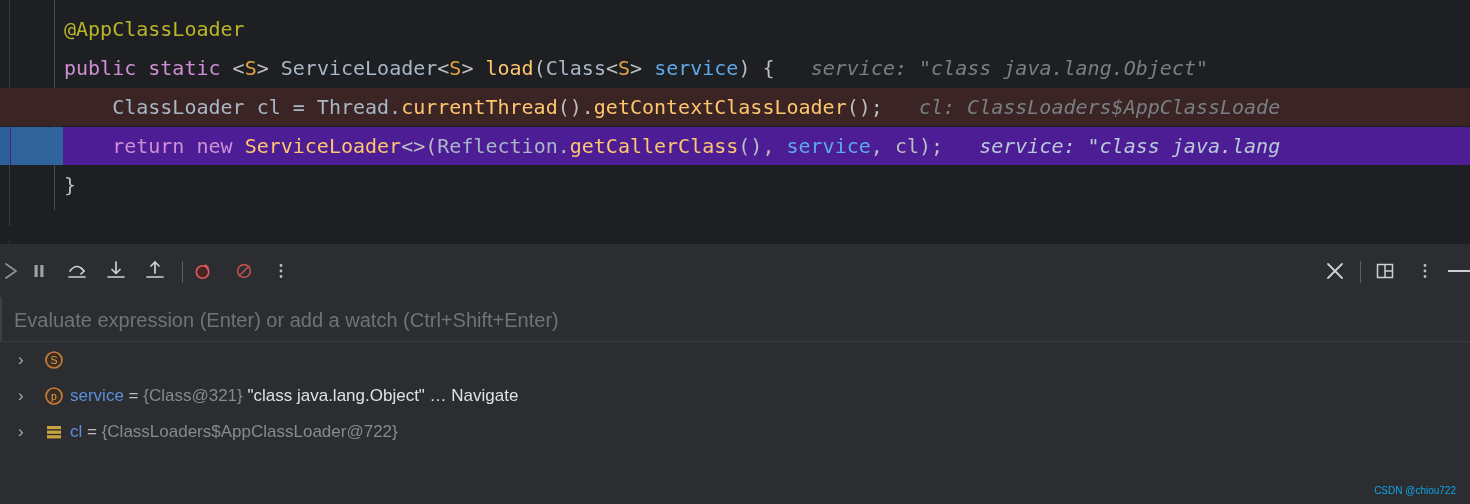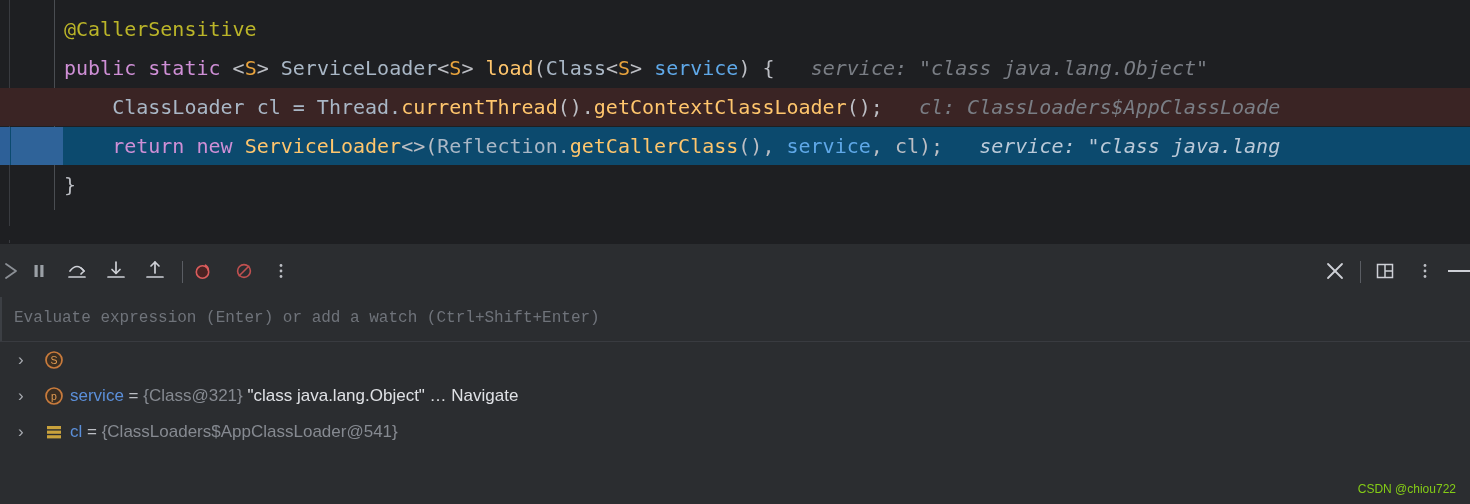--- a/index.html
+++ b/index.html
@@ -29,21 +29,21 @@
     background:#4A4D52;
   }
   .coderow {
     position:absolute; left:0; width:1470px; height:38px;
     display:flex; align-items:center;
     font-family:"DejaVu Sans Mono", monospace;
     font-size:20px; white-space:pre; line-height:38px;
   }
   .coderow .txt { position:absolute; left:64px; top:0; }
   .row-hl-red { background:#3A2424; }
-  .row-hl-blue { background:#0c4a6e; }
+  .row-hl-blue { background:#4c1d95; }
   .row-hl-red .gut, .row-hl-blue .gut {
     position:absolute; left:0; top:0; width:10px; height:38px;
   }
   .row-hl-red .gut { background:#3A2424; }
   .row-hl-blue .gut { background:#2D6098; }
   .bar-red { position:absolute; left:11px; top:0; width:52px; height:38px; background:#3A2424; }
   .bar-blue { position:absolute; left:11px; top:0; width:52px; height:38px; background:#2F6399; }
 
   .k-anno   { color:#BBB529; }
   .k-kw     { color:#CF8FD6; }
@@ -80,22 +80,22 @@
   
   .eval-bar {
     position:absolute; left:0; top:53px; width:1470px; height:45px;
     background:#2B2D30;
   }
   .eval-left-edge {
     position:absolute; left:0; top:0; width:2px; height:45px; background:#3C3F44;
   }
   .eval-text {
     position:absolute; left:14px; top:12px;
-    font-family:Liberation Mono, monospace;
-    font-size:16px; color:#6F737A; white-space:pre;text-align:center;
+    font-family:Liberation Sans, sans-serif;
+    font-size:20px; color:#6F737A; white-space:pre;text-align:center;
   }
   .eval-underline {
     position:absolute; left:0; top:44px; width:1470px; height:1px; background:#393B40;
   }
 
   
   .vars {
     position:absolute; left:0; top:98px; width:1470px; height:163px;
     background:#2B2D30;
   }
@@ -111,21 +111,21 @@
   .vicon { position:absolute; left:44px; width:20px; height:20px; }
   .vlabel { position:absolute; left:70px; top:0; height:36px; line-height:36px; }
 
   .t-white { color:#DFE1E5; }
   .t-grey  { color:#868A91; }
   .t-blue  { color:#5B8FD9; }
   .t-val   { color:#BCBEC4; }
 
   .watermark {
     position:absolute; right:14px; bottom:8px;
-    font-size:12px; color:#84cc16;
+    font-size:10px; color:#0ea5e9;
   }
 
   .minimize-dash {
     position:absolute; right:0px; top:26px; width:22px; height:2px; background:#CED0D6;
   }
   .add-watch {
     position:absolute; right:34px; top:63px; width:26px; height:26px; color:#8C9096;
   }
   .watch-caret {
     position:absolute; right:8px; top:70px; color:#8C9096; font-size:12px;
@@ -134,21 +134,21 @@
 </head>
 <body>
 
 <div id="root">
 
   <div class="editor">
     <div class="gutter"></div>
     <div class="foldrail"></div>
     <div class="foldline"></div>
     <div id="code-lines">
-        <div class="coderow" style="top: 10px;"><div class="txt"><span class="k-anno">@CallerSensitive</span></div></div>
+        <div class="coderow" style="top: 10px;"><div class="txt"><span class="k-anno">@AppClassLoader</span></div></div>
         <div class="coderow" style="top: 49px;"><div class="txt"><span class="k-kw">public static </span><span class="k-punct">&lt;</span><span class="k-gen">S</span><span class="k-punct">&gt; </span><span class="k-type">ServiceLoader</span><span class="k-punct">&lt;</span><span class="k-gen">S</span><span class="k-punct">&gt; </span><span class="k-method">load</span><span class="k-punct">(</span><span class="k-type">Class</span><span class="k-punct">&lt;</span><span class="k-gen">S</span><span class="k-punct">&gt; </span><span class="k-param">service</span><span class="k-punct">) {</span><span class="hint">   service: "class java.lang.Object"</span></div></div>
         <div class="coderow row-hl-red" style="top: 88px;"><div class="gut"></div><div class="bar-red"></div><div class="txt"><span class="k-type">    ClassLoader cl = Thread.</span><span class="k-method">currentThread</span><span class="k-punct">().</span><span class="k-method">getContextClassLoader</span><span class="k-punct">();</span><span class="hint">   cl: ClassLoaders$AppClassLoade</span></div></div>
         <div class="coderow row-hl-blue" style="top: 127px;"><div class="gut"></div><div class="bar-blue"></div><div class="txt"><span class="k-kw">    return new </span><span class="k-method">ServiceLoader</span><span class="k-punct">&lt;&gt;(</span><span class="k-type">Reflection.</span><span class="k-method">getCallerClass</span><span class="k-punct">(), </span><span class="k-param">service</span><span class="k-punct">, cl);</span><span class="hint-blue">   service: "class java.lang</span></div></div>
         <div class="coderow" style="top: 166px;"><div class="txt"><span class="k-punct">}</span></div></div>
       </div>
 
     <div class="hscroll-track">
       
     </div>
   </div>
@@ -276,19 +276,19 @@
             </svg></span>
           <span class="vlabel"><span class="t-blue">service</span><span class="t-val"> = </span><span class="t-grey">{Class@321}</span><span class="t-white"> "class java.lang.Object"</span><span class="t-white"> … Navigate</span></span>
         </div>
         <div class="var-row" style="top: 72px;">
           <span class="chev">›</span>
           <span class="vicon"><svg width="20" height="20" viewBox="0 0 20 20">
               <rect x="3" y="4" width="14" height="3.2" fill="#C9A23C"></rect>
               <rect x="3" y="8.6" width="14" height="3.2" fill="#C9A23C"></rect>
               <rect x="3" y="13.2" width="14" height="3.2" fill="#C9A23C"></rect>
             </svg></span>
-          <span class="vlabel"><span class="t-blue">cl</span><span class="t-val"> = </span><span class="t-grey">{ClassLoaders$AppClassLoader@541}</span></span>
+          <span class="vlabel"><span class="t-blue">cl</span><span class="t-val"> = </span><span class="t-grey">{ClassLoaders$AppClassLoader@722}</span></span>
         </div>
       </div>
 
     <div class="watermark">CSDN @chiou722</div>
   </div>
 </div>
 
 </body></html>

